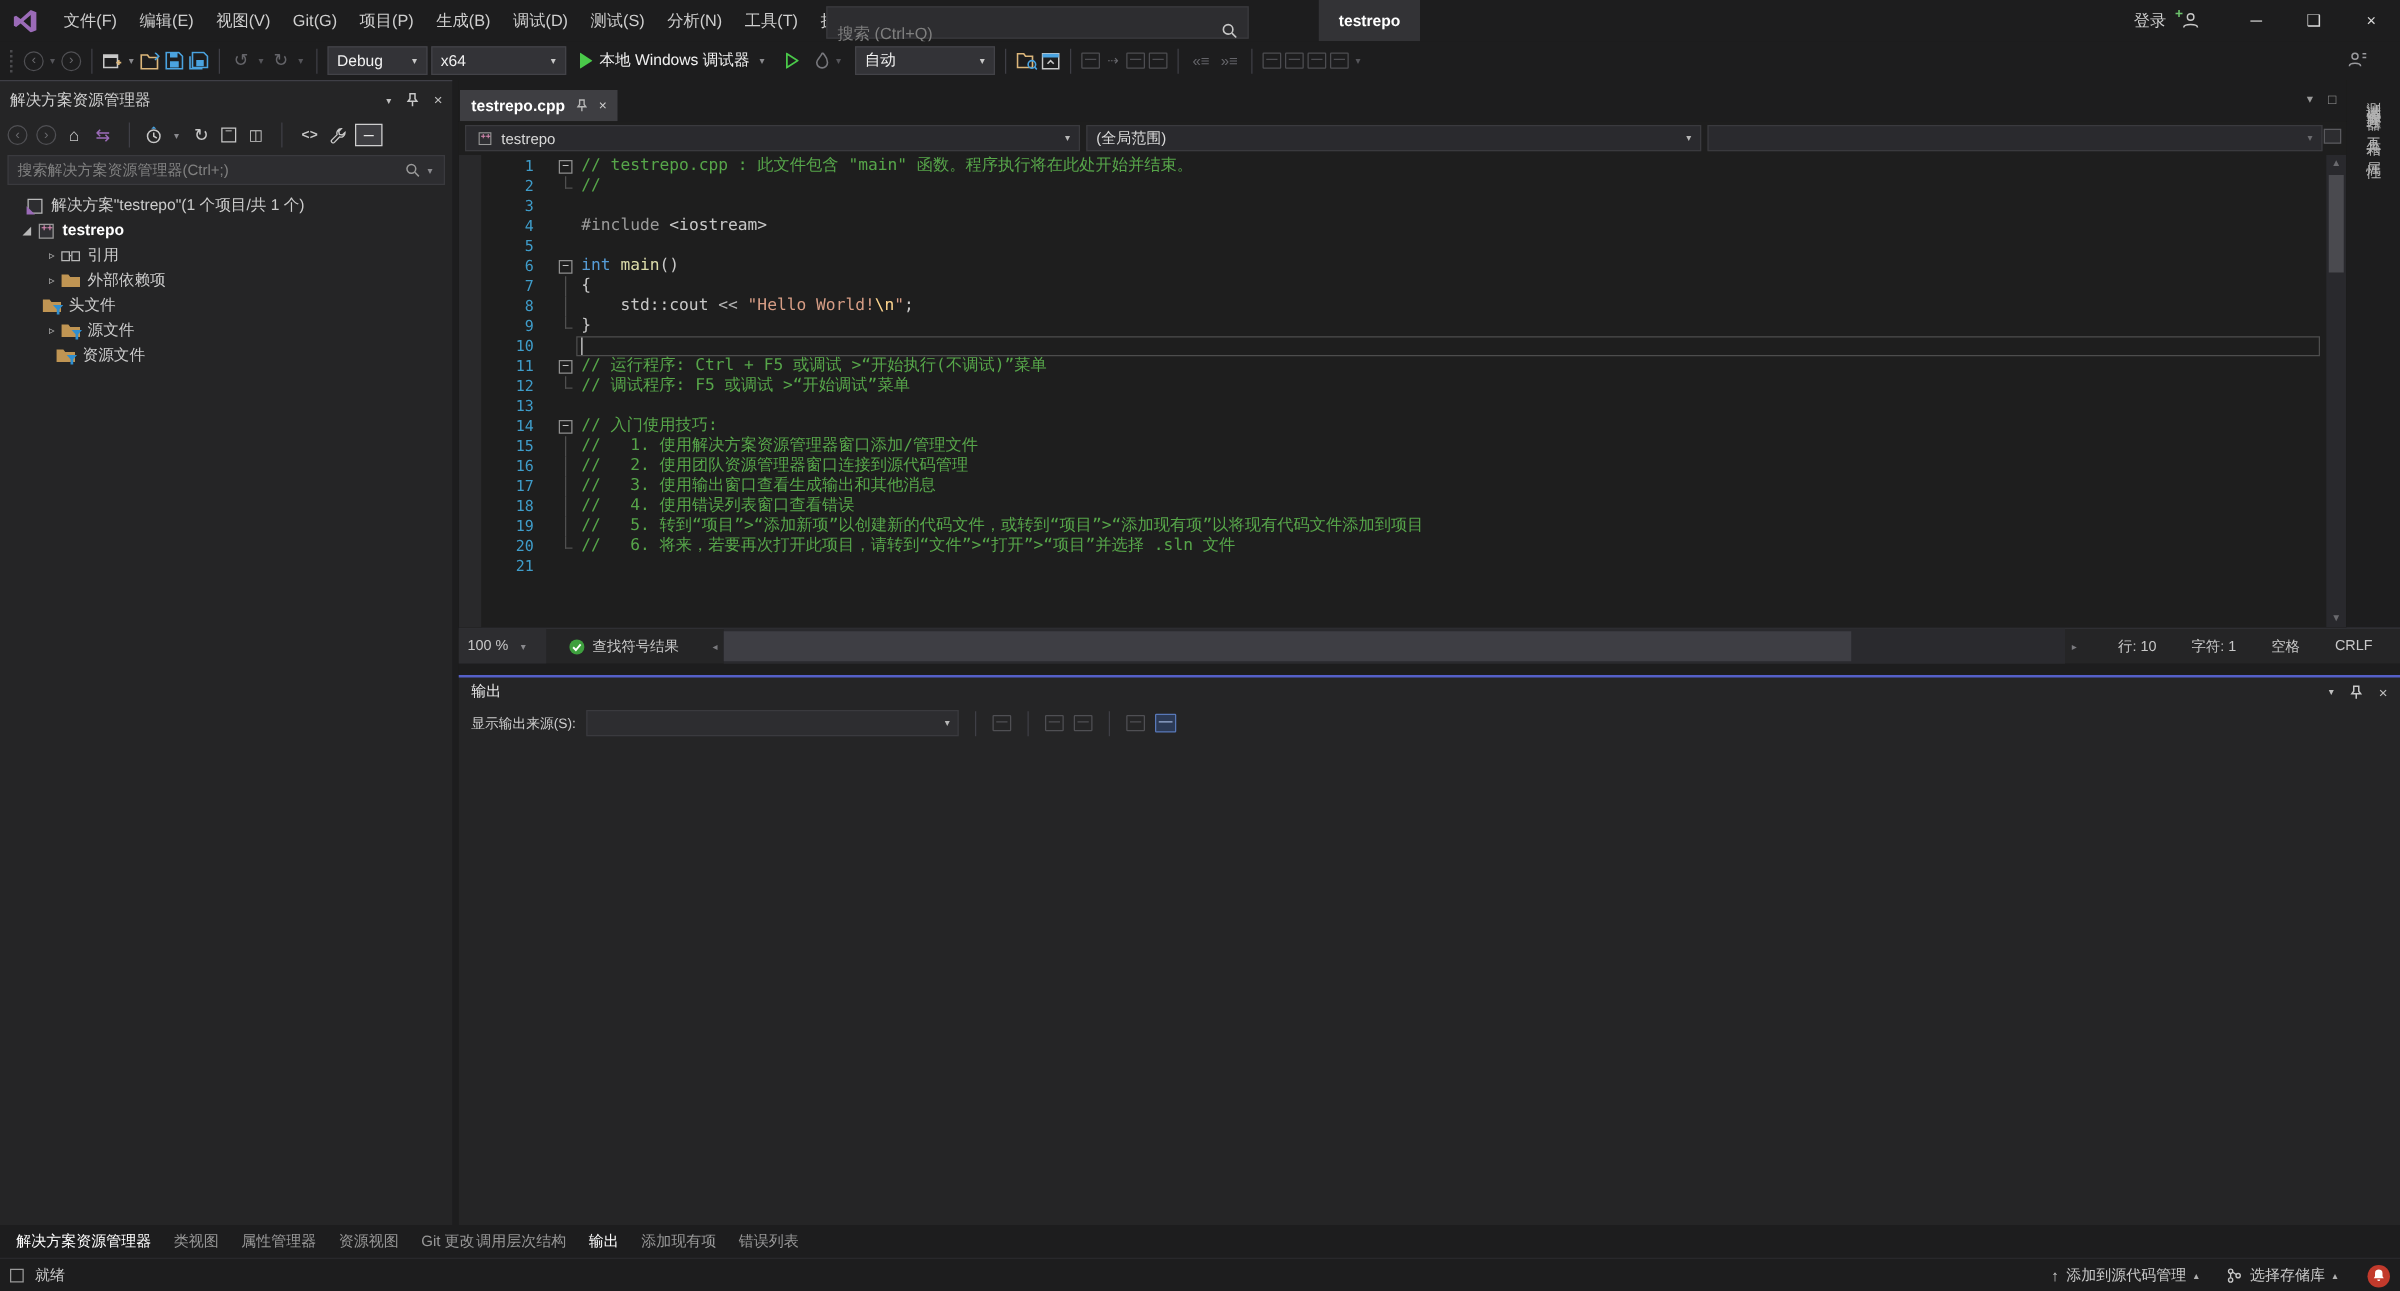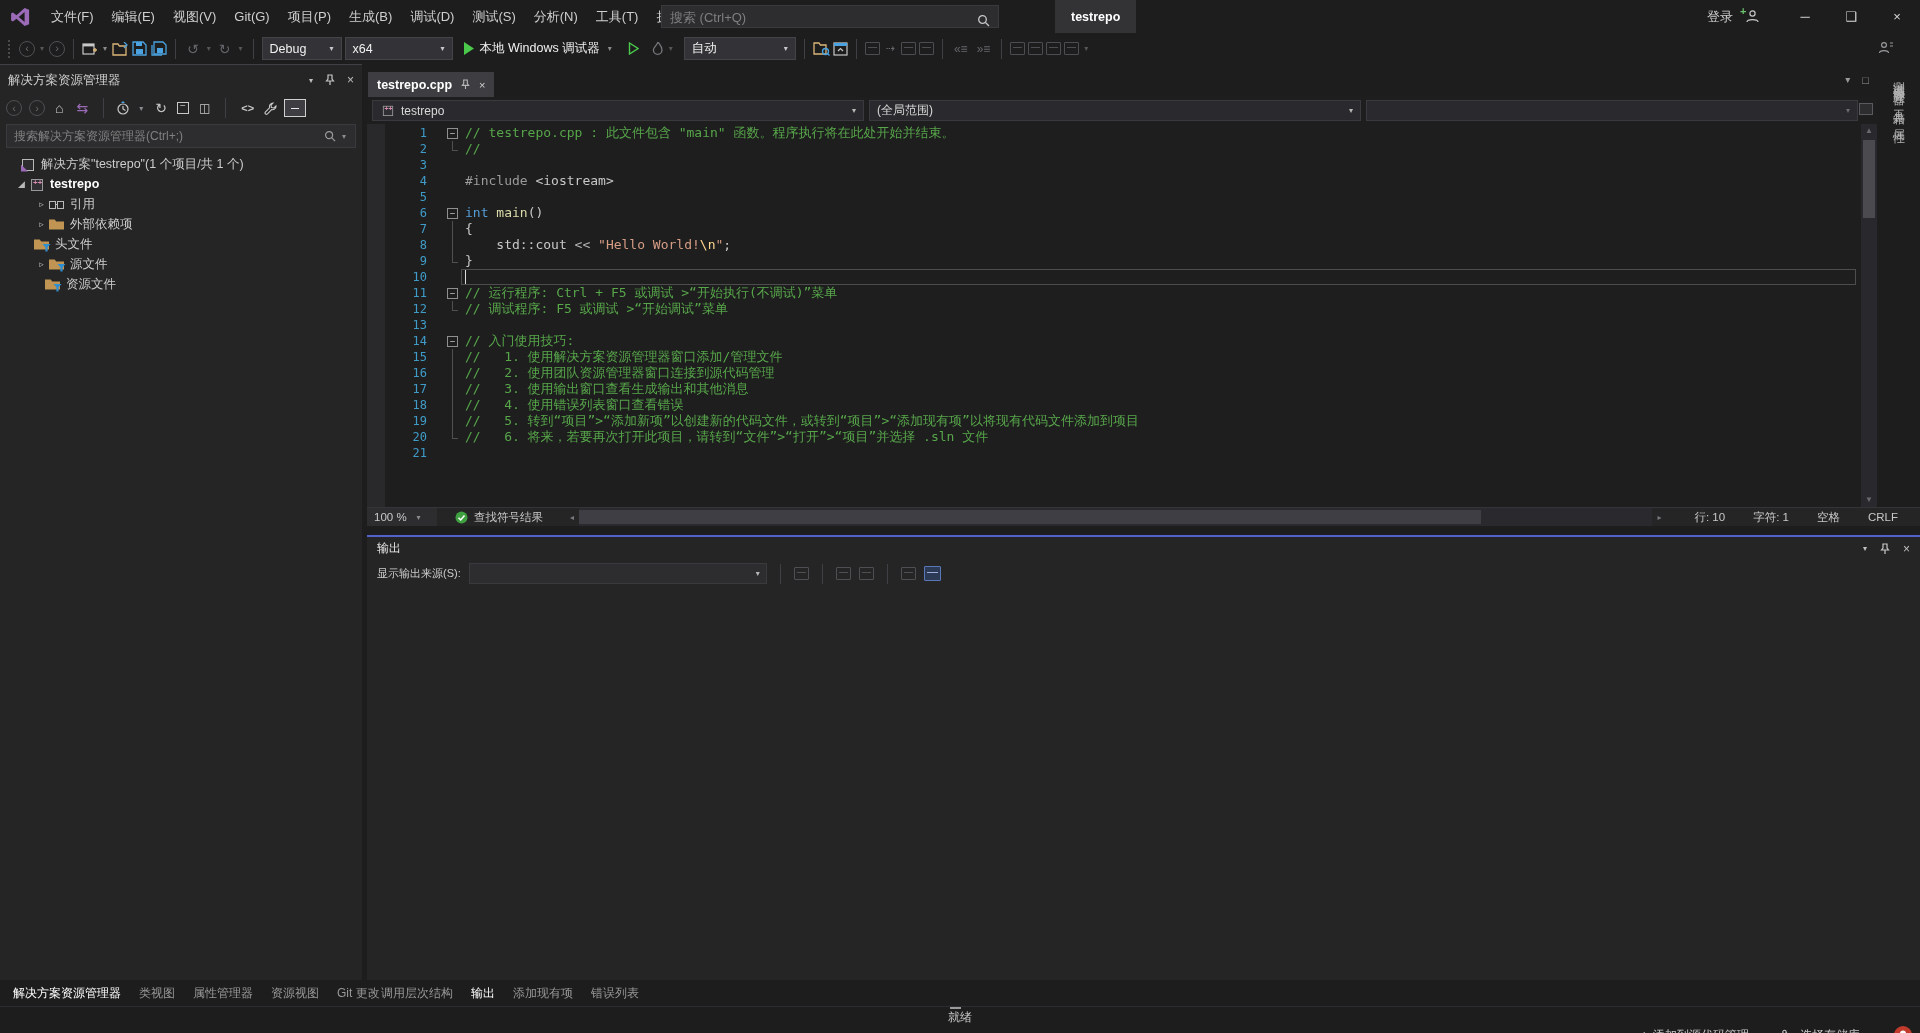--- a/index.html
+++ b/index.html
@@ -6,21 +6,21 @@
   html,body { width:1920px; height:1033px; overflow:hidden; background:#1d1d1e;
     font-family:"Liberation Sans","DejaVu Sans",sans-serif; color:#c8c8c8; font-size:13px;
     -webkit-font-smoothing:antialiased; }
 
   
   #titlebar { height:33px; background:#1d1d1e; position:relative; display:flex; align-items:center; padding-left:8px; }
   #vs-logo { width:22px; height:18px; margin:0 10px 0 2px; flex:0 0 auto; }
   #menubar { display:flex; align-items:center; height:100%; }
   .menu-item { padding:0 9px; height:100%; display:flex; align-items:center; color:#cfcfcf; cursor:default; }
   #title-search { position:absolute; left:661px; top:5px; width:338px; height:23px; background:#2d2d30;
-    border:1px solid #3a3a3e; display:flex; align-items:flex-end; padding:0 8px; color:#7f7f7f; }
+    border:1px solid #3a3a3e; display:flex; align-items:flex-start; padding:12px 8px; color:#7f7f7f; }
   #title-search .sp { flex:1; }
   #project-badge { position:absolute; left:1055px; top:0; height:33px; padding:0 16px; background:#333336;
     display:flex; align-items:center; color:#ffffff; font-weight:bold; font-size:12.5px; }
   #title-right { position:absolute; right:0; top:0; height:33px; display:flex; align-items:center; }
   #sign-in { margin-right:12px; color:#cfcfcf; }
   .win-btn { width:46px; height:33px; display:flex; align-items:center; justify-content:center; color:#d8d8d8; font-size:13px; }
   .person-wrap { margin-right:22px; position:relative; }
   .plus-mini { position:absolute; left:-5px; top:-4px; color:#6cc26c; font-size:11px; font-weight:bold; }
 
   
@@ -106,21 +106,21 @@
   .str{color:#d69d85}.esc{color:#ffd68f}.pp{color:#9b9b9b}
   #vscroll { position:absolute; right:0; top:0; bottom:0; width:16px; background:#29292d; }
   #vscroll .arr { position:absolute; left:0; width:16px; height:14px; color:#6a6a6e; font-size:8px; text-align:center; line-height:14px; }
   #vscroll .thumb { position:absolute; left:2px; right:2px; top:16px; height:78px; background:#4a4a4f; }
 
   
   #autohide-strip { width:43px; background:#1d1d1e; display:flex; flex-direction:column; align-items:center; padding-top:8px; gap:14px; }
   .vtab { writing-mode:vertical-rl; color:#b4b4b4; font-size:12px; letter-spacing:2px; }
 
   
-  #editor-statusrow { height:19px; background:#252526; border-top:1px solid #333338; display:flex; align-items:center; font-size:11.5px; }
+  #editor-statusrow { height:29px; background:#252526; border-top:1px solid #333338; display:flex; align-items:center; font-size:11.5px; }
   #zoom-combo { width:70px; height:100%; display:flex; align-items:center; padding:0 7px; background:#2d2d30; color:#c8c8c8; gap:8px; }
   #health { display:flex; align-items:center; gap:6px; margin-left:18px; color:#c8c8c8; white-space:nowrap; }
   #hscroll { flex:1; display:flex; align-items:center; margin-left:22px; height:100%; }
   #hscroll .arr { width:14px; color:#7a7a7e; font-size:8px; text-align:center; }
   #hscroll .track { flex:1; height:100%; background:#2a2a2e; position:relative; }
   #hscroll .thumb { position:absolute; left:0; top:2px; bottom:2px; width:84%; background:#3e3e44; }
   #pos-cluster { display:flex; align-items:center; gap:0; margin-left:14px; margin-right:8px; color:#c8c8c8; }
   #pos-cluster span { padding:0 14px; white-space:nowrap; }
 
   
@@ -138,21 +138,21 @@
   #output-content { flex:1; }
 
   
   #bottom-tabs { height:26px; background:#1d1d1e; display:flex; align-items:center; position:relative; font-size:12px; }
   #tabs-left { display:flex; padding-left:4px; }
   #tabs-right { position:absolute; left:372px; display:flex; }
   .panel-tab { padding:0 9px; color:#989898; height:26px; display:flex; align-items:center; white-space:nowrap; }
   .panel-tab.active { color:#ffffff; }
 
   
-  #statusbar { height:28px; background:#1d1d1e; border-top:1px solid #2c2c30; display:flex; align-items:center; padding:0 8px; font-size:12px;flex-direction:column; }
+  #statusbar { height:28px; background:#1d1d1e; border-top:1px solid #2c2c30; display:flex; align-items:center; padding:0 8px; font-size:12px; }
   #ready-icon { width:11px; height:11px; border:1px solid #9a9a9a; margin-right:9px; }
   #status-right { margin-left:auto; display:flex; align-items:center; gap:6px; }
   .sb-item { display:flex; align-items:center; gap:6px; color:#c8c8c8; padding:0 8px; white-space:nowrap; }
   .sb-caret { font-size:8px; color:#b0b0b0; }
   #notif-bell { width:18px; height:18px; border-radius:50%; background:#c23a2c; display:flex; align-items:center; justify-content:center; margin-left:10px; }
 
   svg { display:block; }
 </style>
 </head>
 <body>

